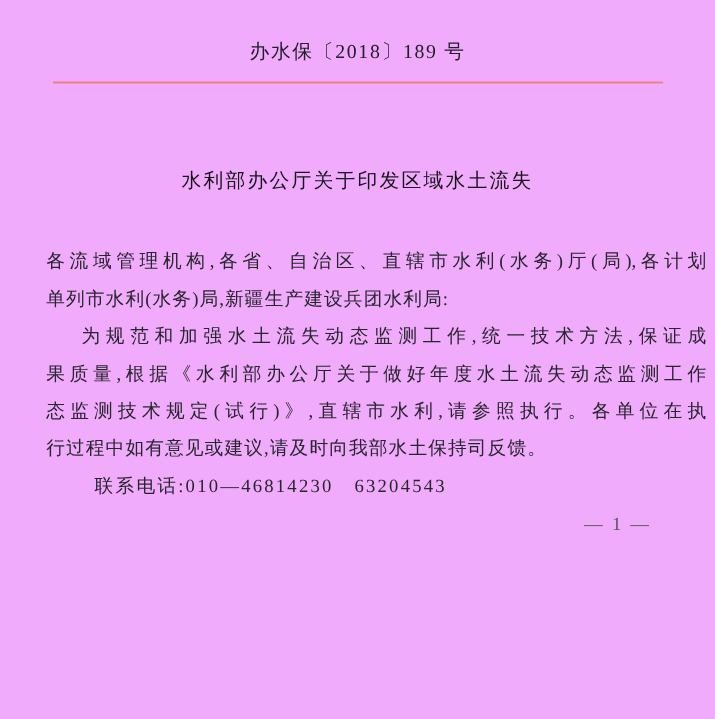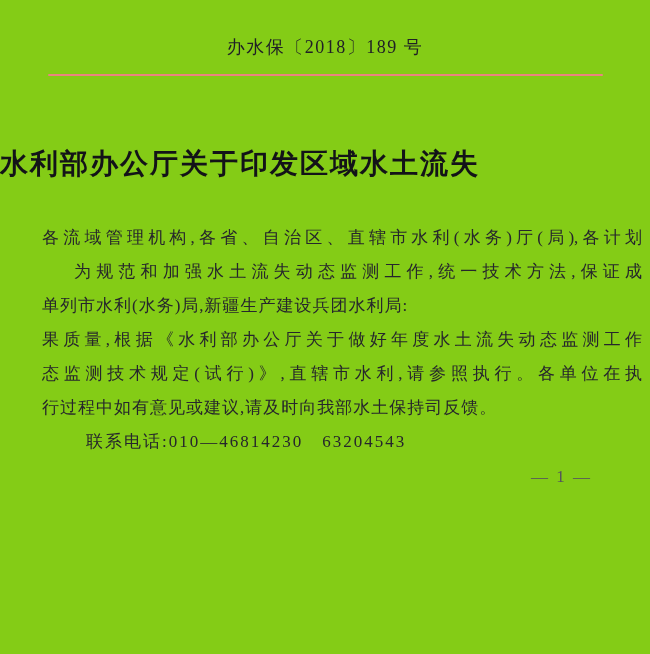--- a/index.html
+++ b/index.html
@@ -1,43 +1,44 @@
 <!DOCTYPE html>
 <html><head>
 <meta charset="utf-8">
 <style>
   html, body { margin: 0; padding: 0; background: #ffffff; }
   .page {
     position: relative;
     width: 650px;
     height: 654px;
     margin: 0 auto;
-    background: #84cc16;
+    background: #f0abfc;
     overflow: hidden;
     font-family: "Liberation Serif", "DejaVu Serif", serif;
     color: #26262c;
   }
   .doc-number {
     padding-top: 36px;
     text-align: center;
     font-size: 18px;
     line-height: 22px;
     letter-spacing: 1.5px;
     color: #202026;
   }
   .separator {
     height: 2px;
     margin: 16px 47px 0 48px;
     background: #e98480; 
     border-radius: 1px;
   }
   .title {
     margin-top: 66px;
-    font-weight: 700;
-    font-size: 28px;
+    text-align: center;
+    font-weight: 400;
+    font-size: 18px;
     line-height: 44px;
     letter-spacing: 2px;
     color: #131318;
   }
   .body-text {
     margin: 35px 8px 0 42px;
     width: 600px;
     font-size: 17px;
     line-height: 34px;
   }
@@ -70,22 +71,22 @@
   <div class="doc-number">办水保〔2018〕189 号</div>
 
   <div class="separator" style="background: rgb(233, 132, 128);"></div>
 
   <div class="title">
     <div>水利部办公厅关于印发区域水土流失</div>
   </div>
 
   <div class="body-text">
     <div class="line full">各流域管理机构,各省、自治区、直辖市水利(水务)厅(局),各计划</div>
+    <div class="line">单列市水利(水务)局,新疆生产建设兵团水利局:</div>
     <div class="line full indent-para">为规范和加强水土流失动态监测工作,统一技术方法,保证成</div>
-    <div class="line">单列市水利(水务)局,新疆生产建设兵团水利局:</div>
     <div class="line full">果质量,根据《水利部办公厅关于做好年度水土流失动态监测工作</div>
     <div class="line full">态监测技术规定(试行)》,直辖市水利,请参照执行。各单位在执</div>
     <div class="line">行过程中如有意见或建议,请及时向我部水土保持司反馈。</div>
     <div class="line indent-contact">联系电话:010—46814230　63204543</div>
   </div>
 
   <div class="page-number">— 1 —</div>
 
 </div>
 

